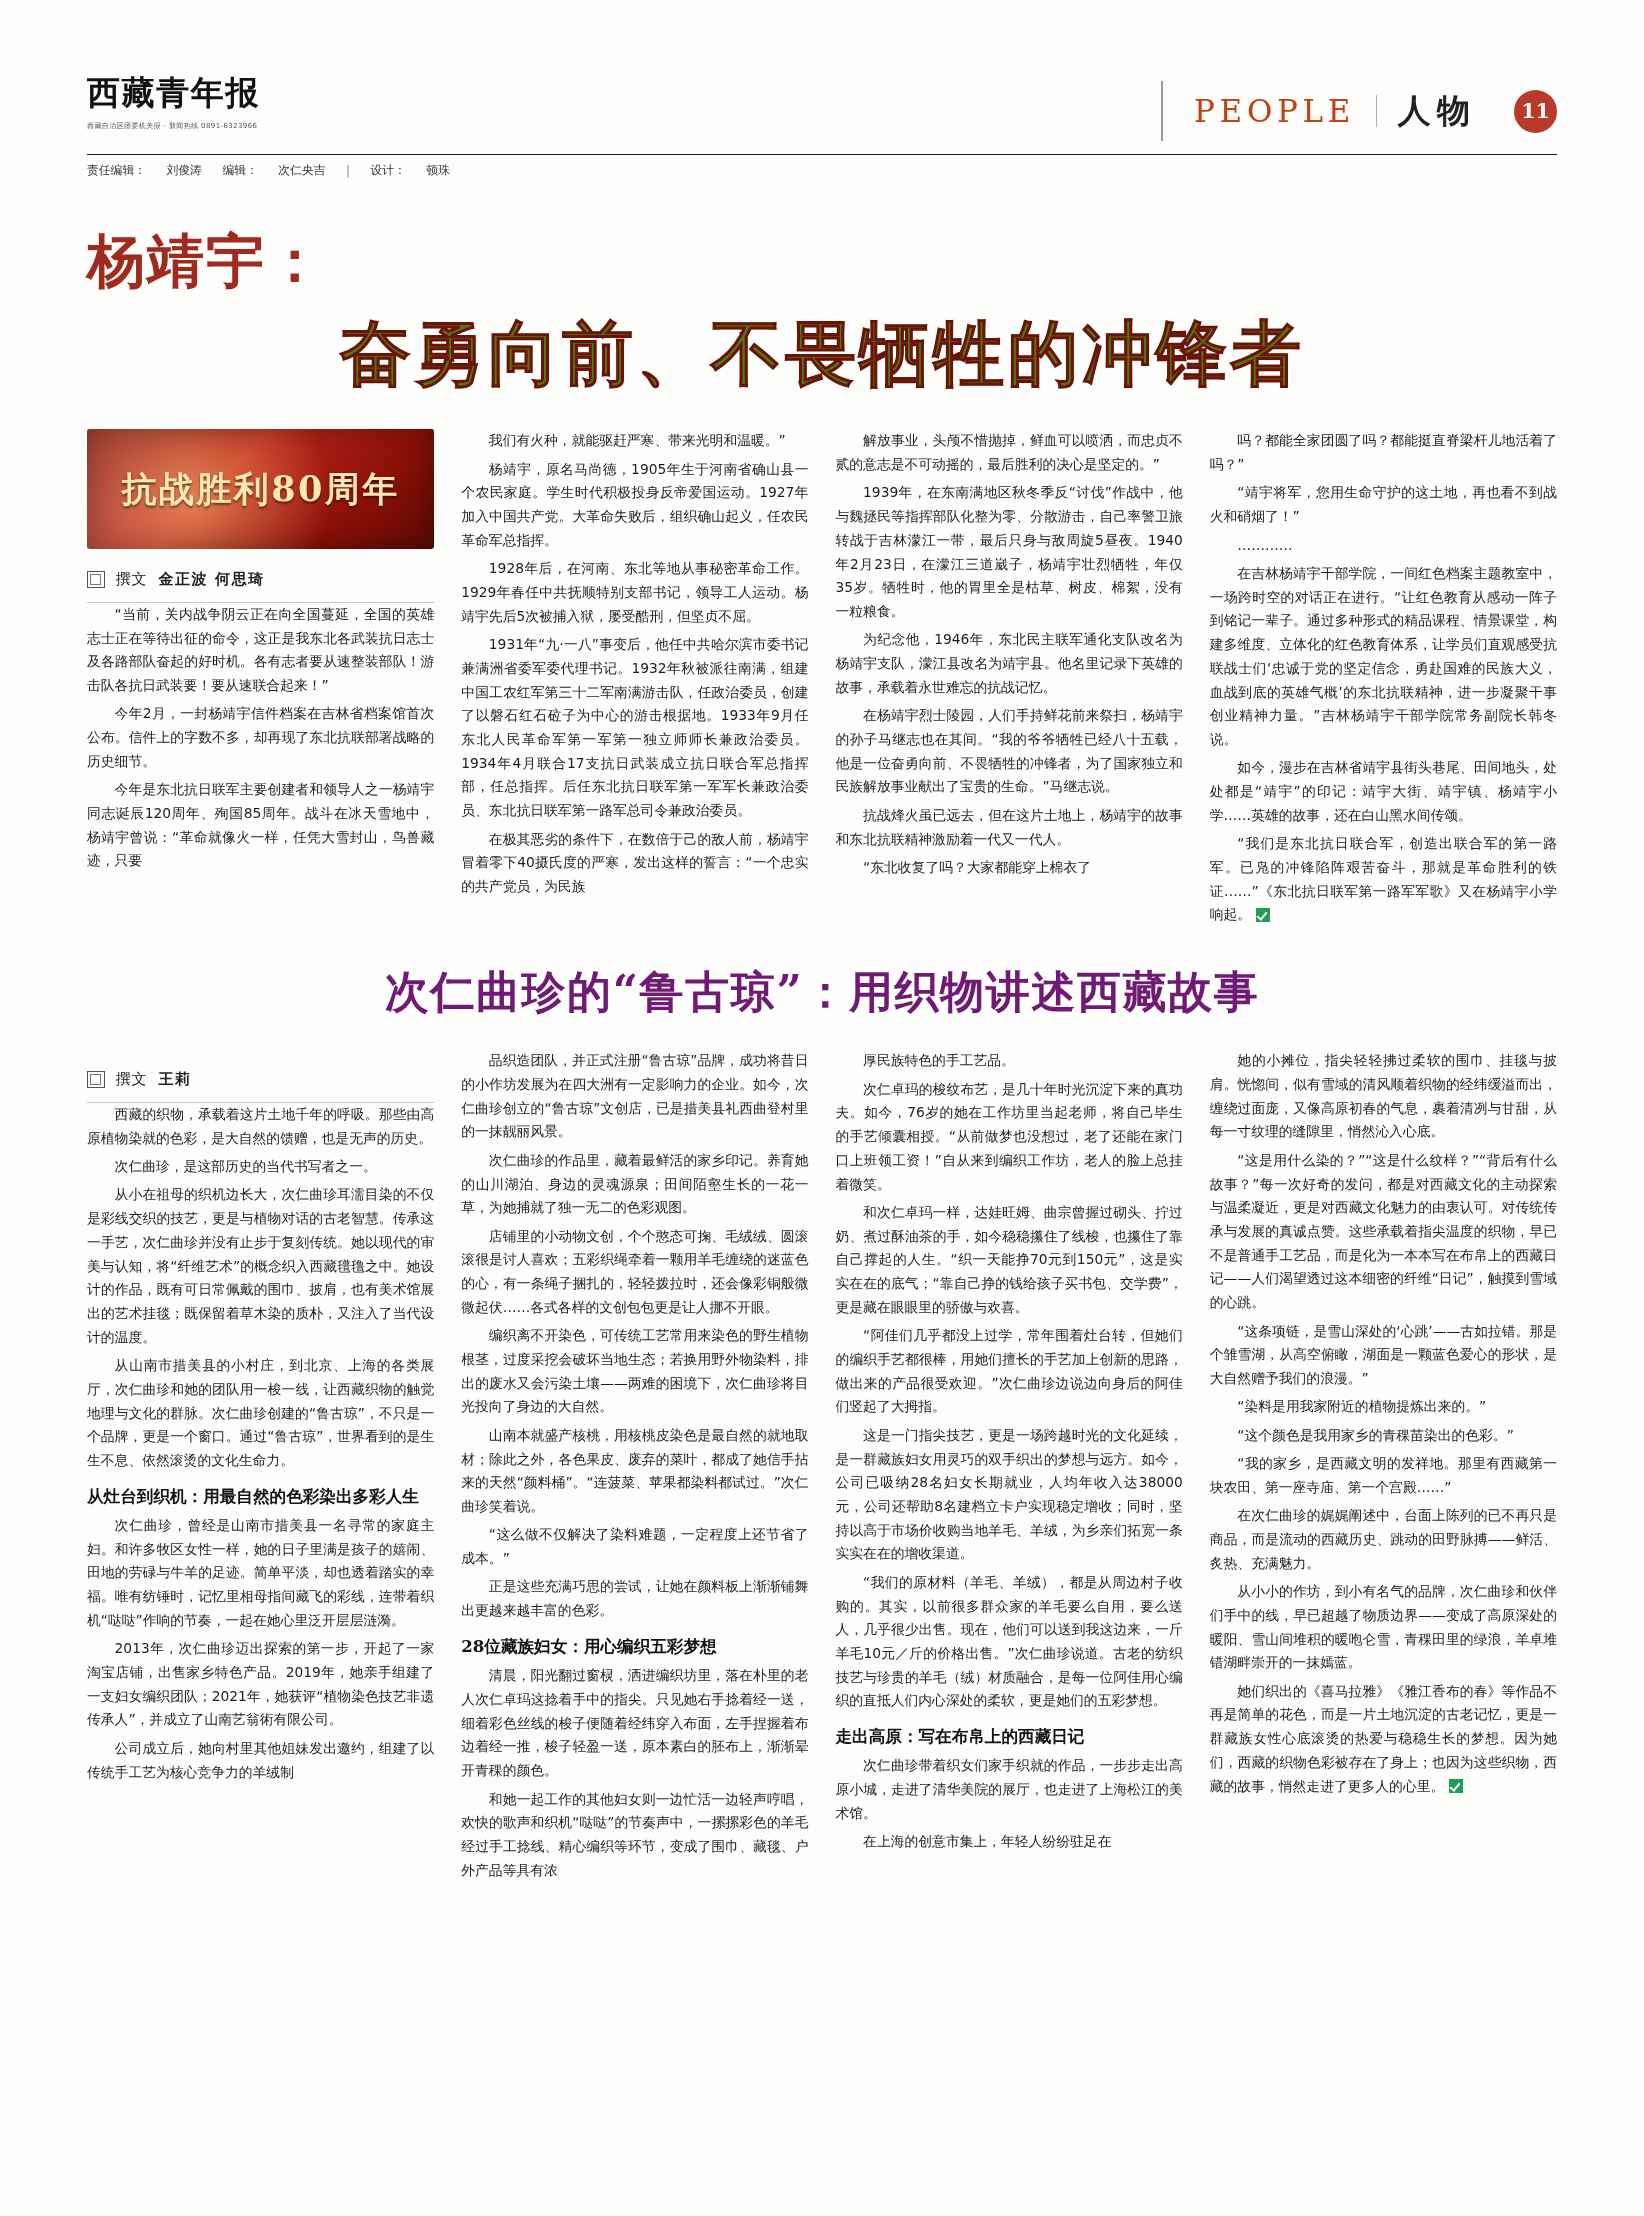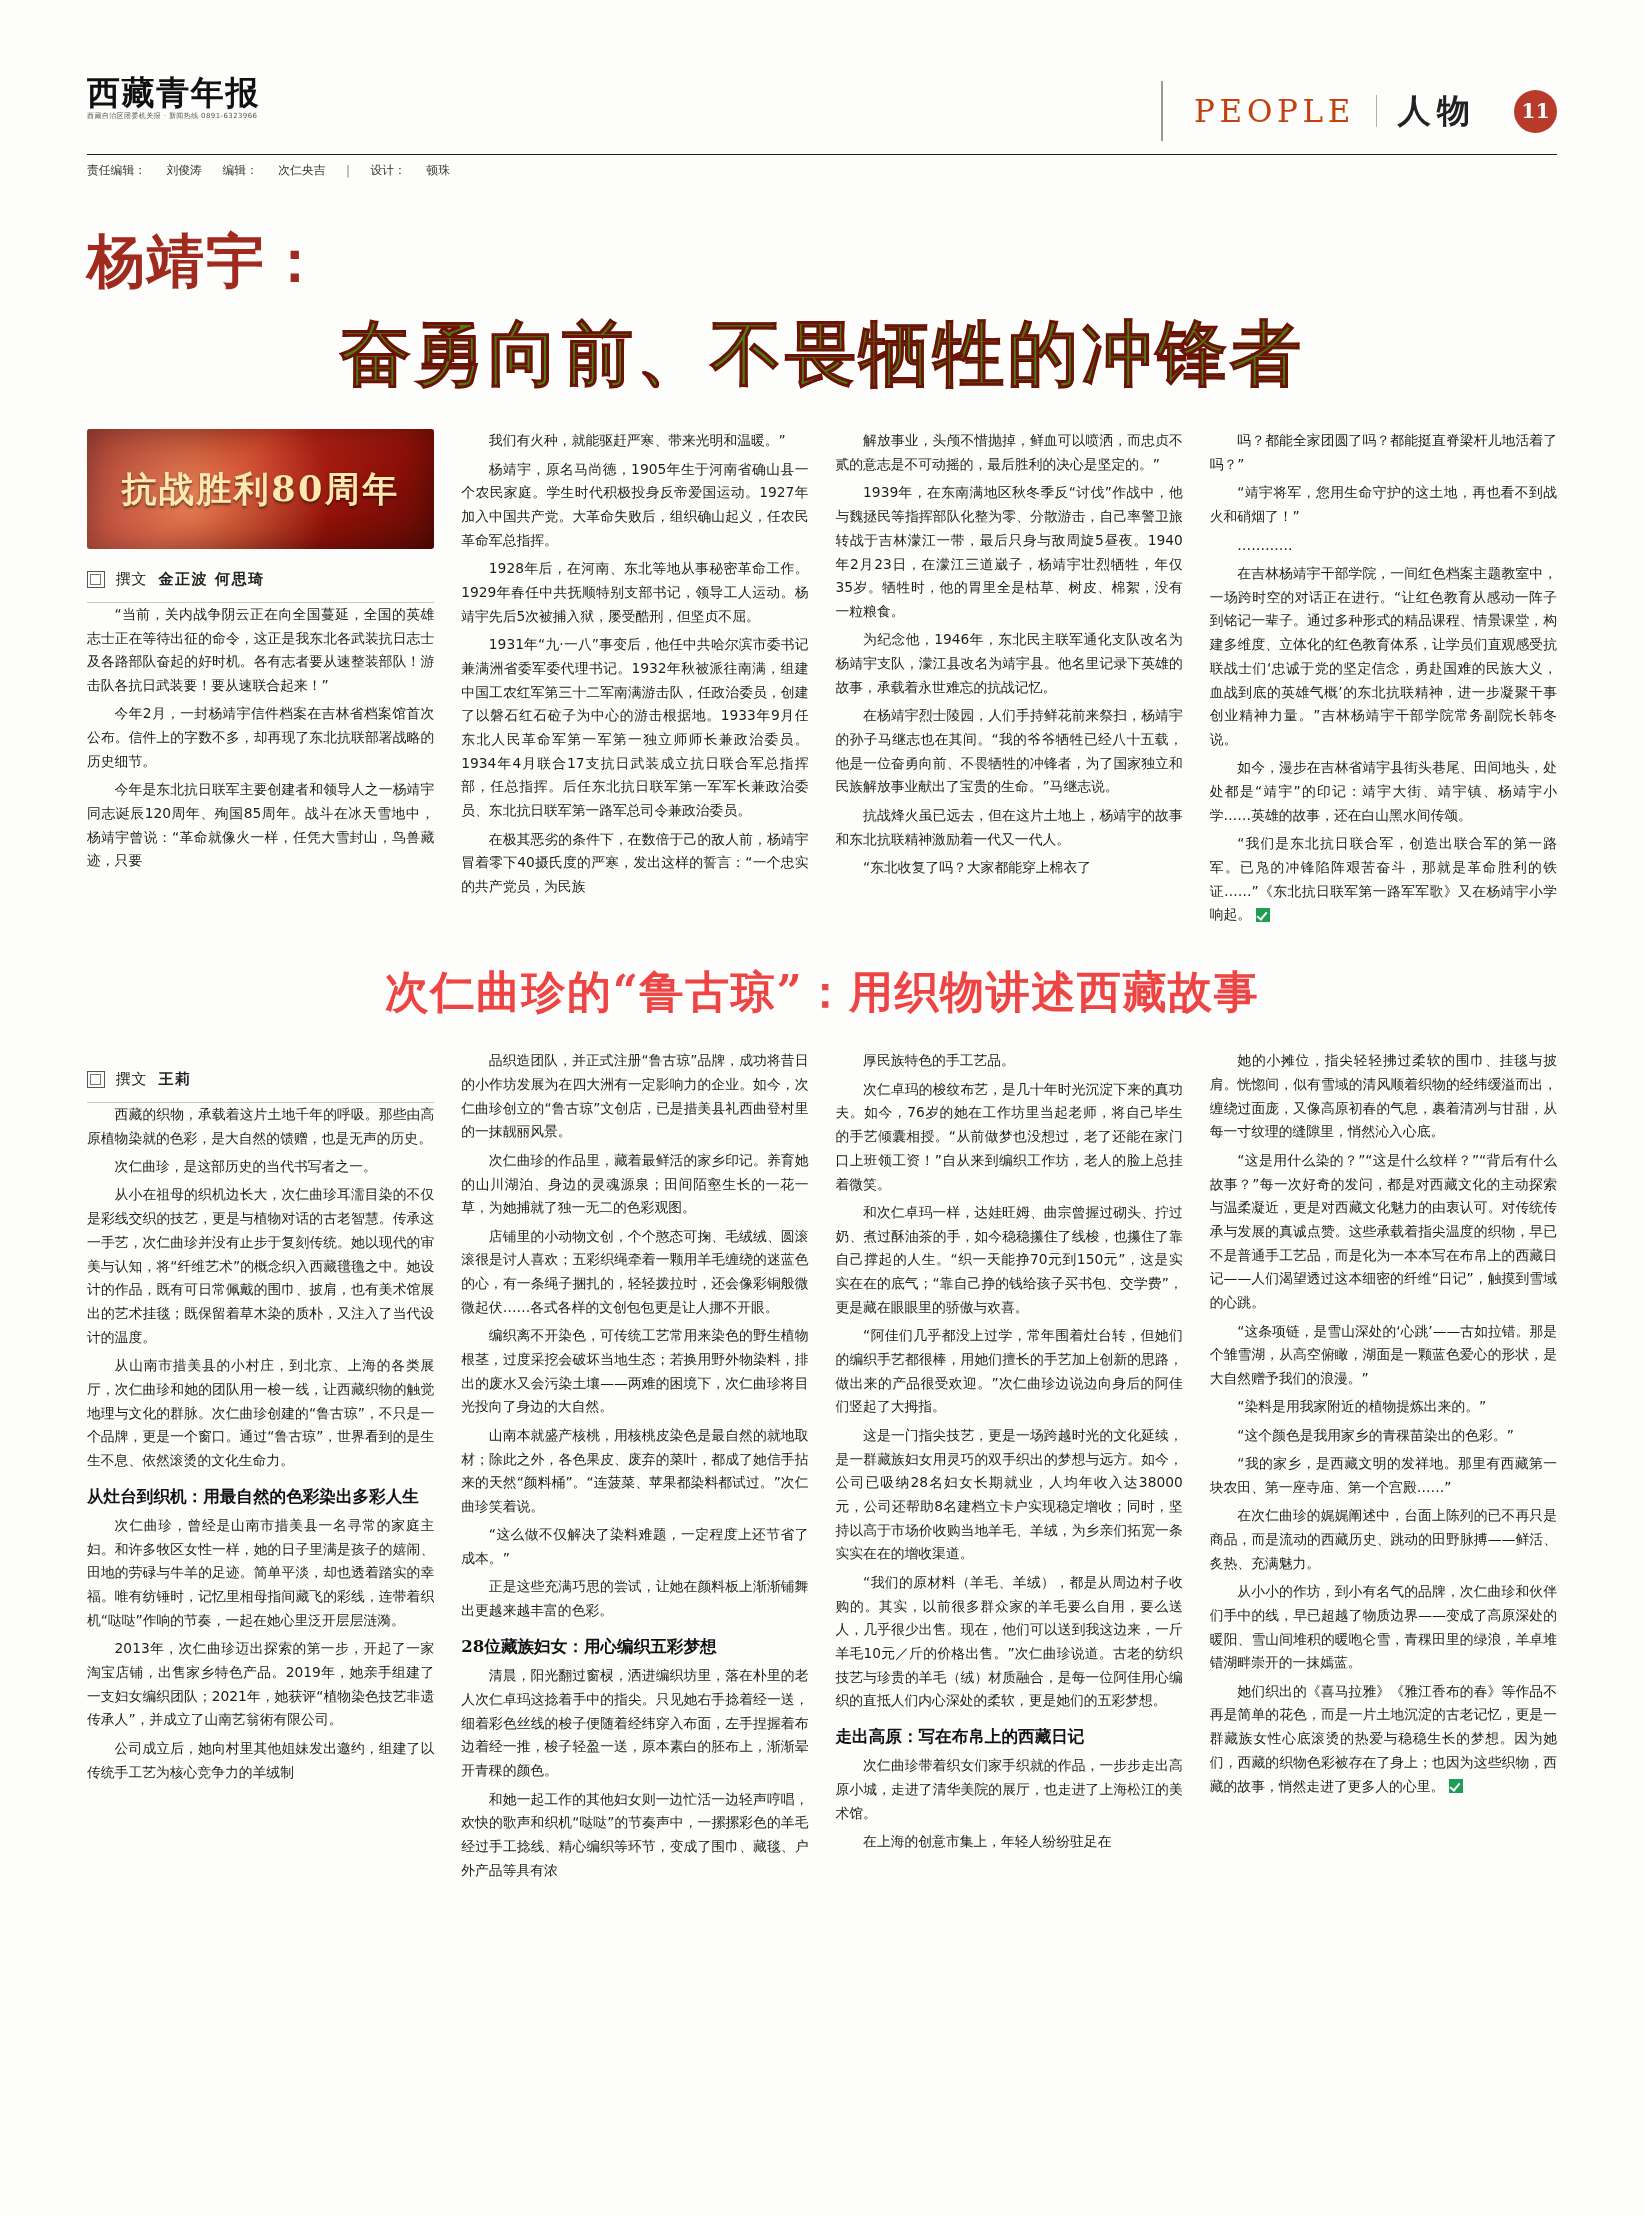--- a/index.html
+++ b/index.html
@@ -28,21 +28,21 @@
   .mh-left { display:flex; flex-direction:column; }
   .paper-name {
     font-family:"DejaVu Serif", serif;
     font-weight:bold;
     font-size:33px;
     letter-spacing:1.6px;
     color:#111;
     line-height:1.05;
   }
   .paper-sub {
-    margin-top:1px;
+    margin-top:11px;
     font-size:7px;
     color:#555;
     letter-spacing:0.4px;
     max-width:205px;
     line-height:1.2;
   }
   .mh-right {
     display:flex; align-items:center;
     margin-top:4.7px;
   }
@@ -186,21 +186,21 @@
   .byline .bn { font-weight:bold; letter-spacing:1.6px; }
 
   
   .a2-title {
     margin-top:31.5px;
     text-align:center;
     font-family:"DejaVu Serif", serif;
     font-weight:bold;
     font-size:44px;
     letter-spacing:1.6px;
-    color:#ef4444;
+    color:#701a75;
   }
   .sub-head {
     margin:11px 0 6.3px 0;
     font-family:"DejaVu Serif", serif;
     font-weight:bold;
     font-size:16.6px;
     color:#111;
     text-indent:0;
     line-height:1.45;
   }

